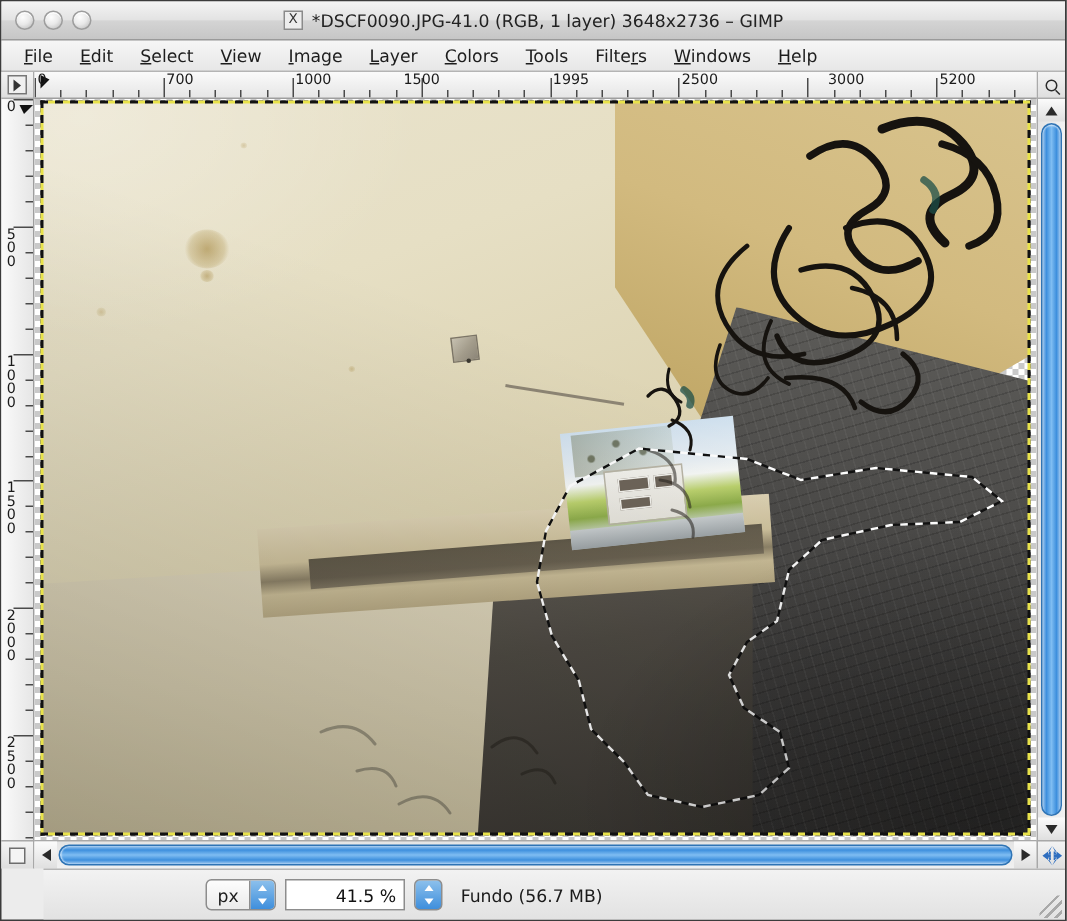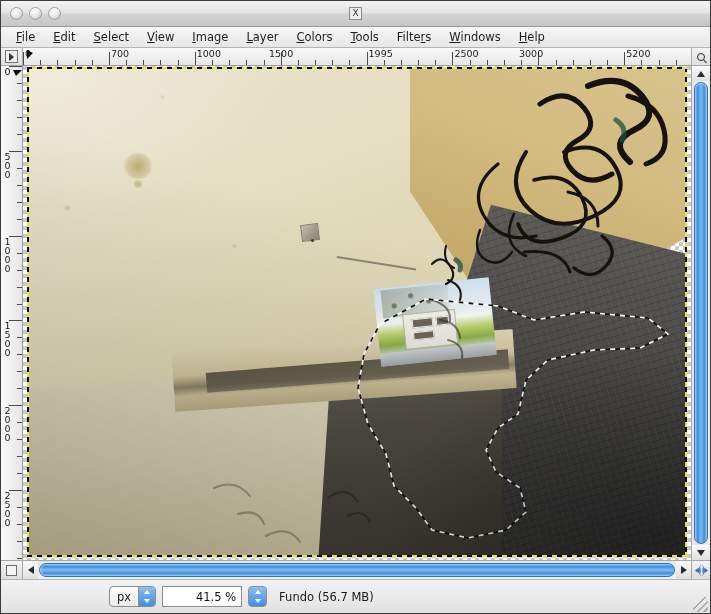--- a/index.html
+++ b/index.html
@@ -435,20 +435,21 @@
   #statusbar {
     flex: 0 0 34px;
     height: 34px;
     background: linear-gradient(to bottom,#f2f2f2,#e2e2e2);
     border-top: 1px solid #b6b6b6;
     display: flex;
     align-items: center;
     padding-left: 108px;
     gap: 6px;
     position: relative;
+    margin-left: 28px;
   }
   .unit-combo {
     display: flex;
     align-items: stretch;
     height: 21px;
     border: 1px solid #8d8d8d;
     border-radius: 4px;
     background: linear-gradient(to bottom,#fdfdfd,#ebebeb);
     overflow: hidden;
   }
@@ -508,20 +509,21 @@
 <div id="window">
 
   <div id="titlebar">
     <div class="traffic">
       <div class="tl-btn"></div>
       <div class="tl-btn"></div>
       <div class="tl-btn"></div>
     </div>
     <div id="title-center">
       <span id="title-icon">X</span>
+      <span>*DSCF0090.JPG-41.0 (RGB, 1 layer) 3648x2736 – GIMP</span>
     </div>
   </div>
 
   <div id="menubar">
     <div class="menu-item"><span class="mn">F</span>ile</div>
     <div class="menu-item"><span class="mn">E</span>dit</div>
     <div class="menu-item"><span class="mn">S</span>elect</div>
     <div class="menu-item"><span class="mn">V</span>iew</div>
     <div class="menu-item"><span class="mn">I</span>mage</div>
     <div class="menu-item"><span class="mn">L</span>ayer</div>
@@ -580,21 +582,21 @@
         <div class="htick major" style="left: 601.282px;"></div>
         <div class="htick minor" style="left: 618.462px;"></div>
         <div class="htick minor" style="left: 635.641px;"></div>
         <div class="htick minor" style="left: 652.821px;"></div>
         <div class="hlabel" style="left: 0px;">0</div>
         <div class="hlabel" style="left: 85.8974px;">700</div>
         <div class="hlabel" style="left: 171.795px;">1000</div>
         <div class="hlabel" style="left: 244px;">1500</div>
         <div class="hlabel" style="left: 343.59px;">1995</div>
         <div class="hlabel" style="left: 429.487px;">2500</div>
-        <div class="hlabel" style="left: 494px;">3000</div>
+        <div class="hlabel" style="left: 527px;">3000</div>
         <div class="hlabel" style="left: 601.282px;">5200</div>
       </div>
 
     <div id="zoombtn">
       <div class="magnifier"></div>
     </div>
 
     <div id="vruler">
       <div id="vcursor"></div>
     <div class="vtick major" style="top: 0px;"></div>

